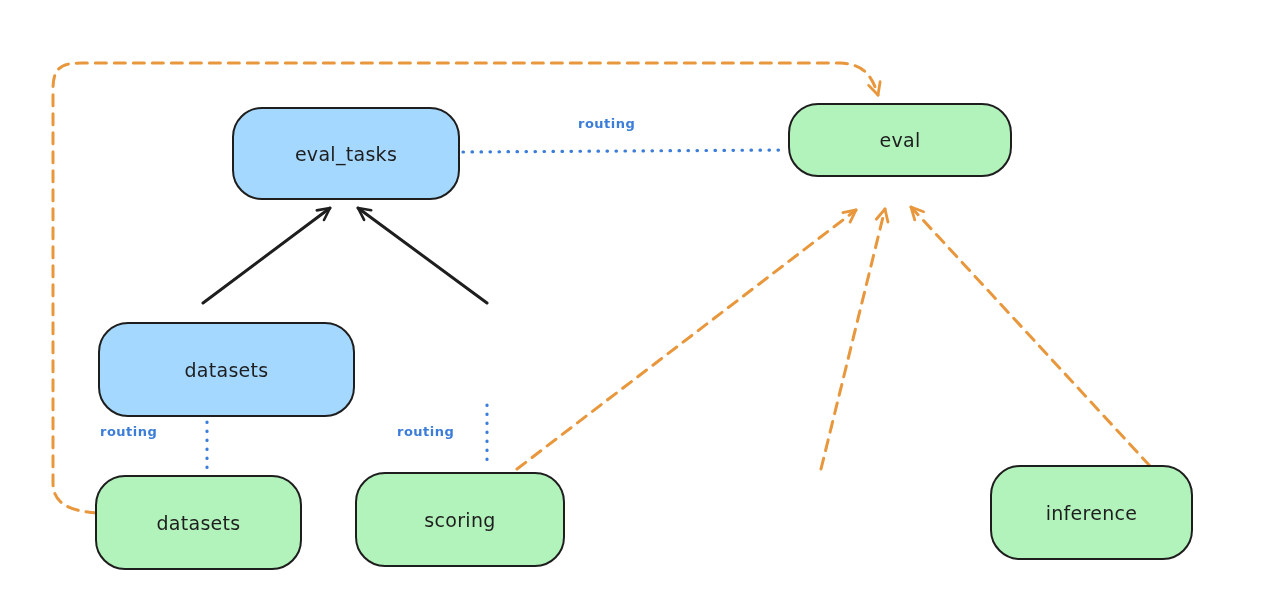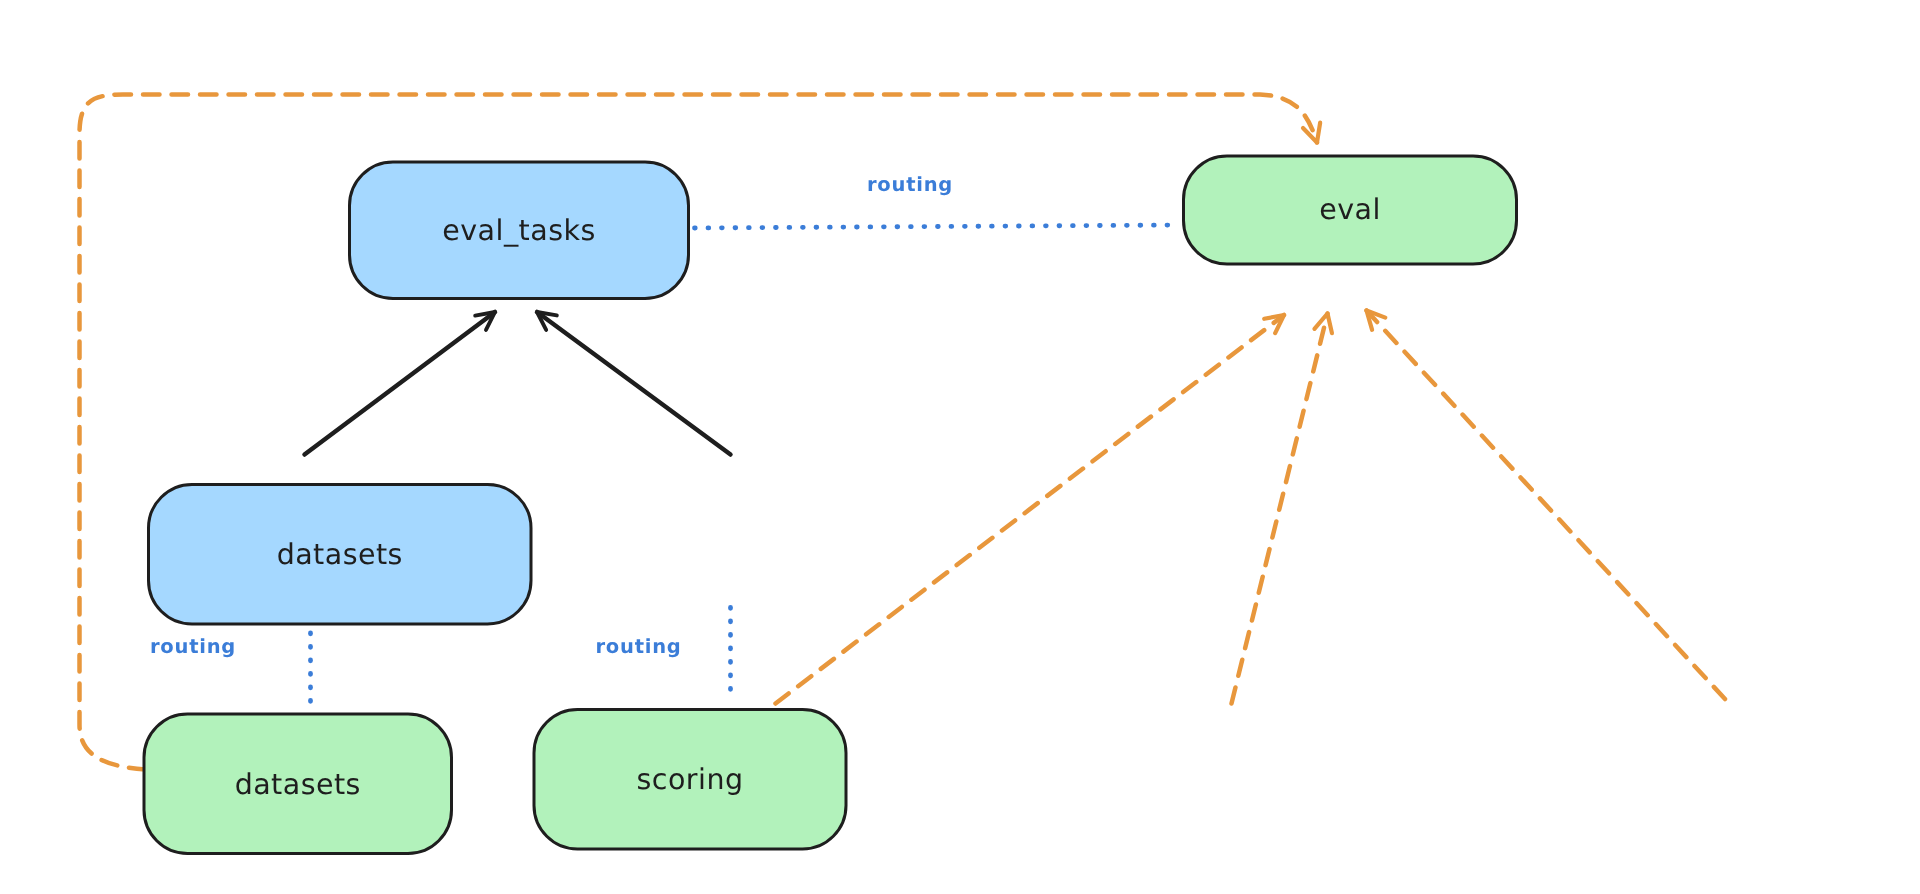--- a/index.html
+++ b/index.html
@@ -113,18 +113,21 @@
 
   <div class="node green" style="left:95px; top:475px; width:207px; height:95px">
     <span>datasets</span>
   </div>
 
   <div class="node green" style="left:355px; top:472px; width:210px; height:95px">
     <span>scoring</span>
   </div>
 
 
+  <div class="node green" style="left:990px; top:465px; width:203px; height:95px">
+    <span>inference</span>
+  </div>
 
   <div class="routing-label" style="left:578px; top:116px">routing</div>
   <div class="routing-label" style="left:100px; top:424px">routing</div>
   <div class="routing-label" style="left:397px; top:424px">routing</div>
 
 </div>
 
 </body></html>

